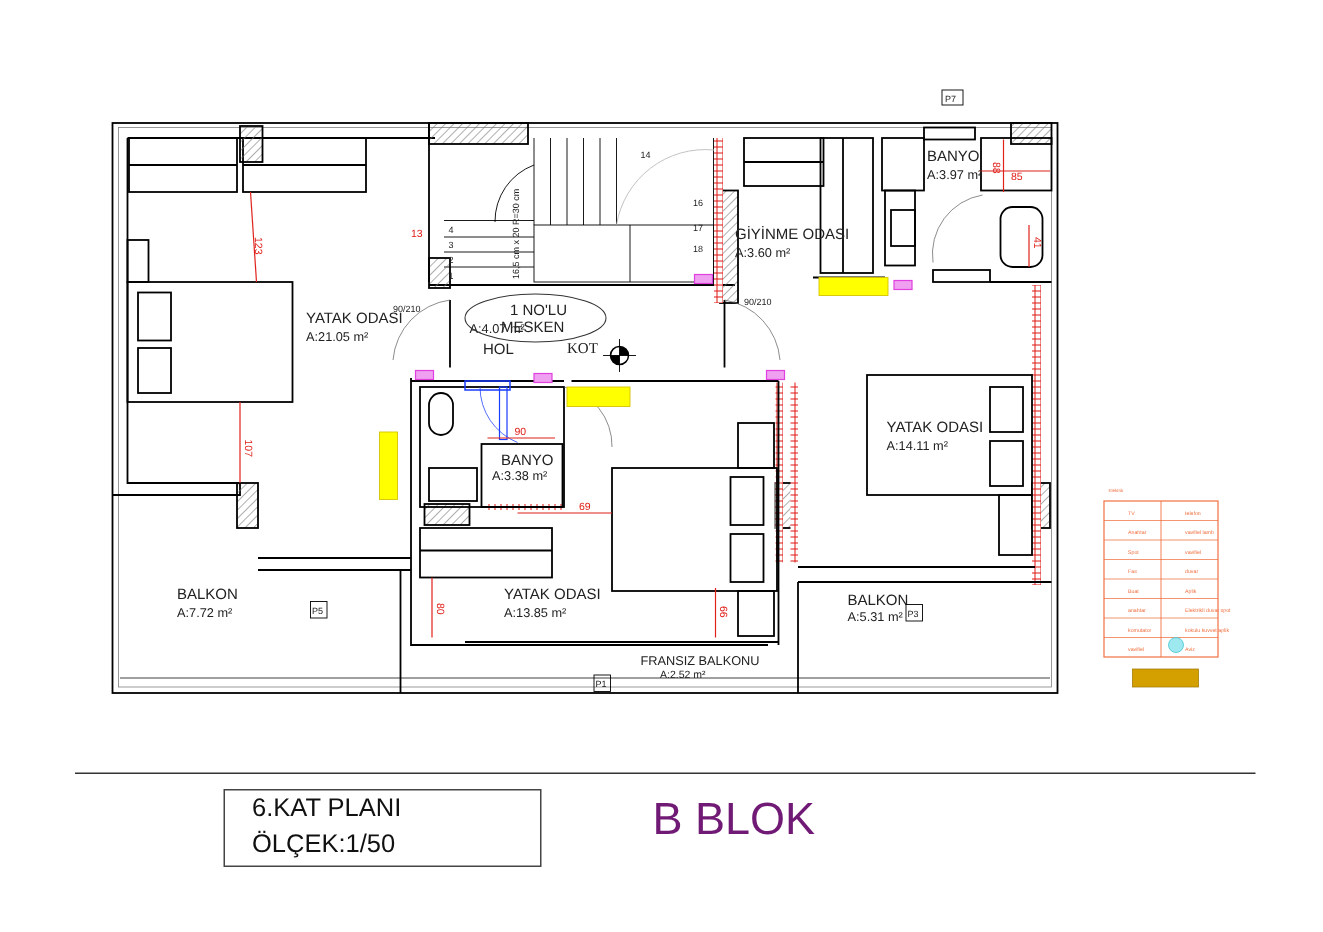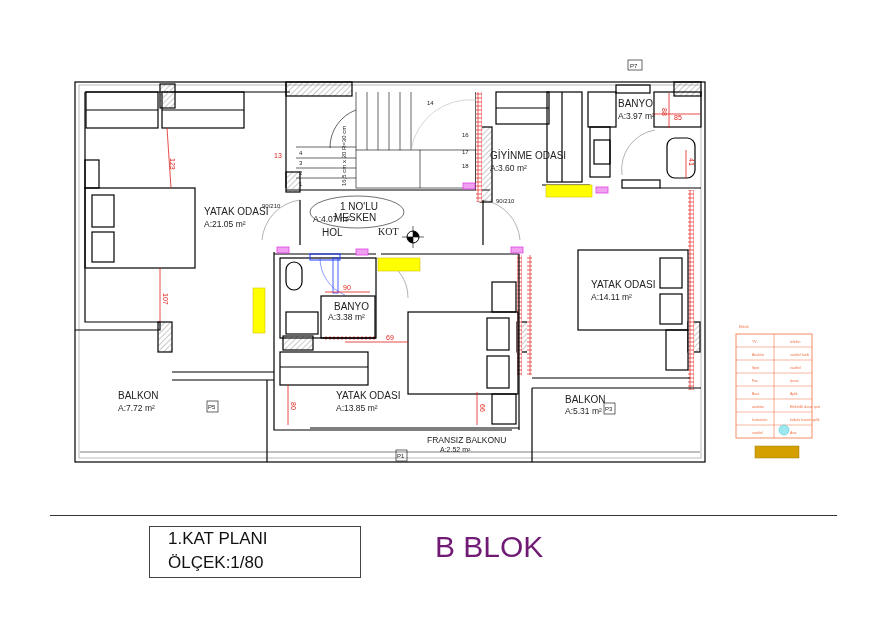--- a/index.html
+++ b/index.html
@@ -291,16 +291,16 @@
       <text x="752" y="434">vavifiel</text>
       <text x="790" y="434">Aviz</text>
     </g>
     <circle cx="784" cy="430" r="5" fill="#9ee8f0" stroke="#40c0d0" stroke-width="0.5"></circle>
     <rect x="755" y="446" width="44" height="12" fill="#d4a000" stroke="#a07800" stroke-width="0.5"></rect>
   </g>
 </svg>
 
 <div class="rule"></div>
 <div class="title-box">
-  <div class="title-line" style="top:2px">1.KAT PLANI</div>
-  <div class="title-line" style="top:26px">ÖLÇEK:1/80</div>
+  <div class="title-line" style="top:2px">6.KAT PLANI</div>
+  <div class="title-line" style="top:26px">ÖLÇEK:1/50</div>
 </div>
 <div class="block-title">B BLOK</div>
 
 </body></html>

